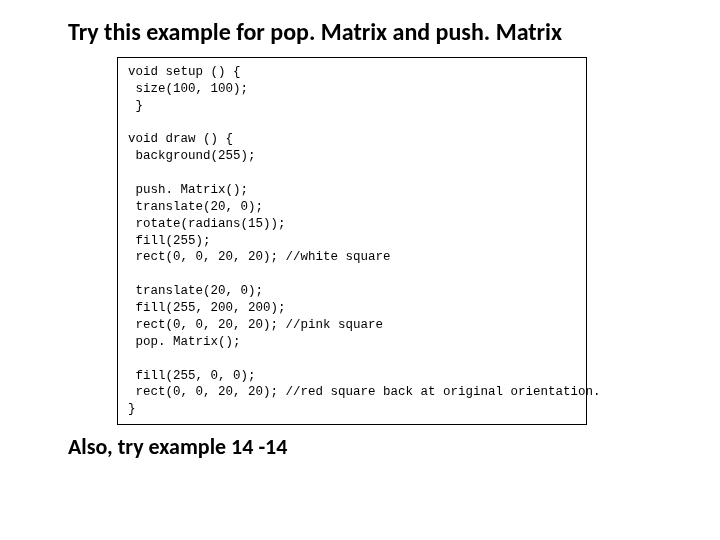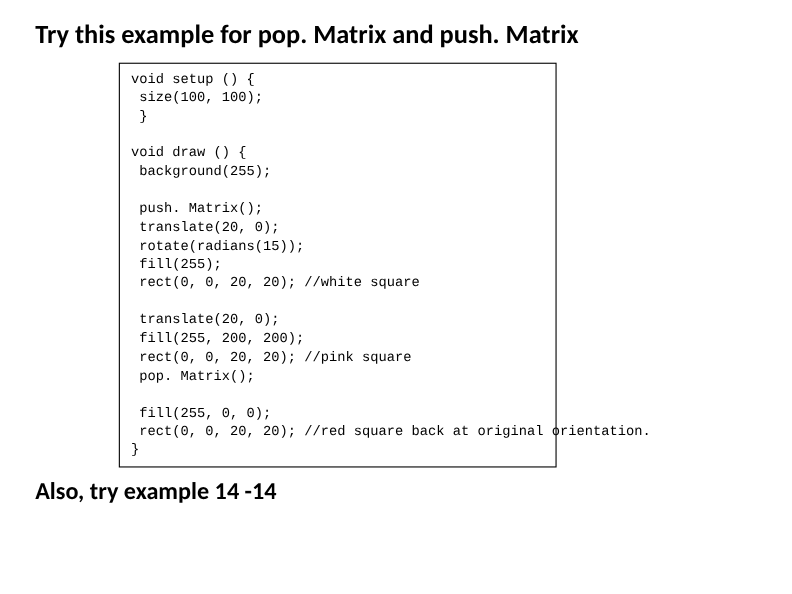--- a/index.html
+++ b/index.html
@@ -9,32 +9,32 @@
     height: 540px;
     background: #fff;
     font-family: Calibri, Arial, sans-serif;
     color: #000;
   }
   .slide {
     position: relative;
     width: 720px;
     height: 540px;
     box-sizing: border-box;
-    padding: 18px 56px 0 32px;
+    padding: 18px 56px 0 68px;
   }
   .title {
     font-weight: 700;
     font-size: 24px;
     margin: 0 0 10px 0;
     line-height: 1.2;
   }
   .codebox {
     border: 1px solid #000;
-    margin: 6px 0 0 76px;
-    width: 398px;
+    margin: 6px 0 0 49px;
+    width: 470px;
     padding: 6px 10px 6px 10px;
     box-sizing: border-box;
   }
   .code {
     font-family: "Courier New", Courier, monospace;
     font-size: 12.5px;
     line-height: 1.35;
     white-space: pre;
     margin: 0;
   }

